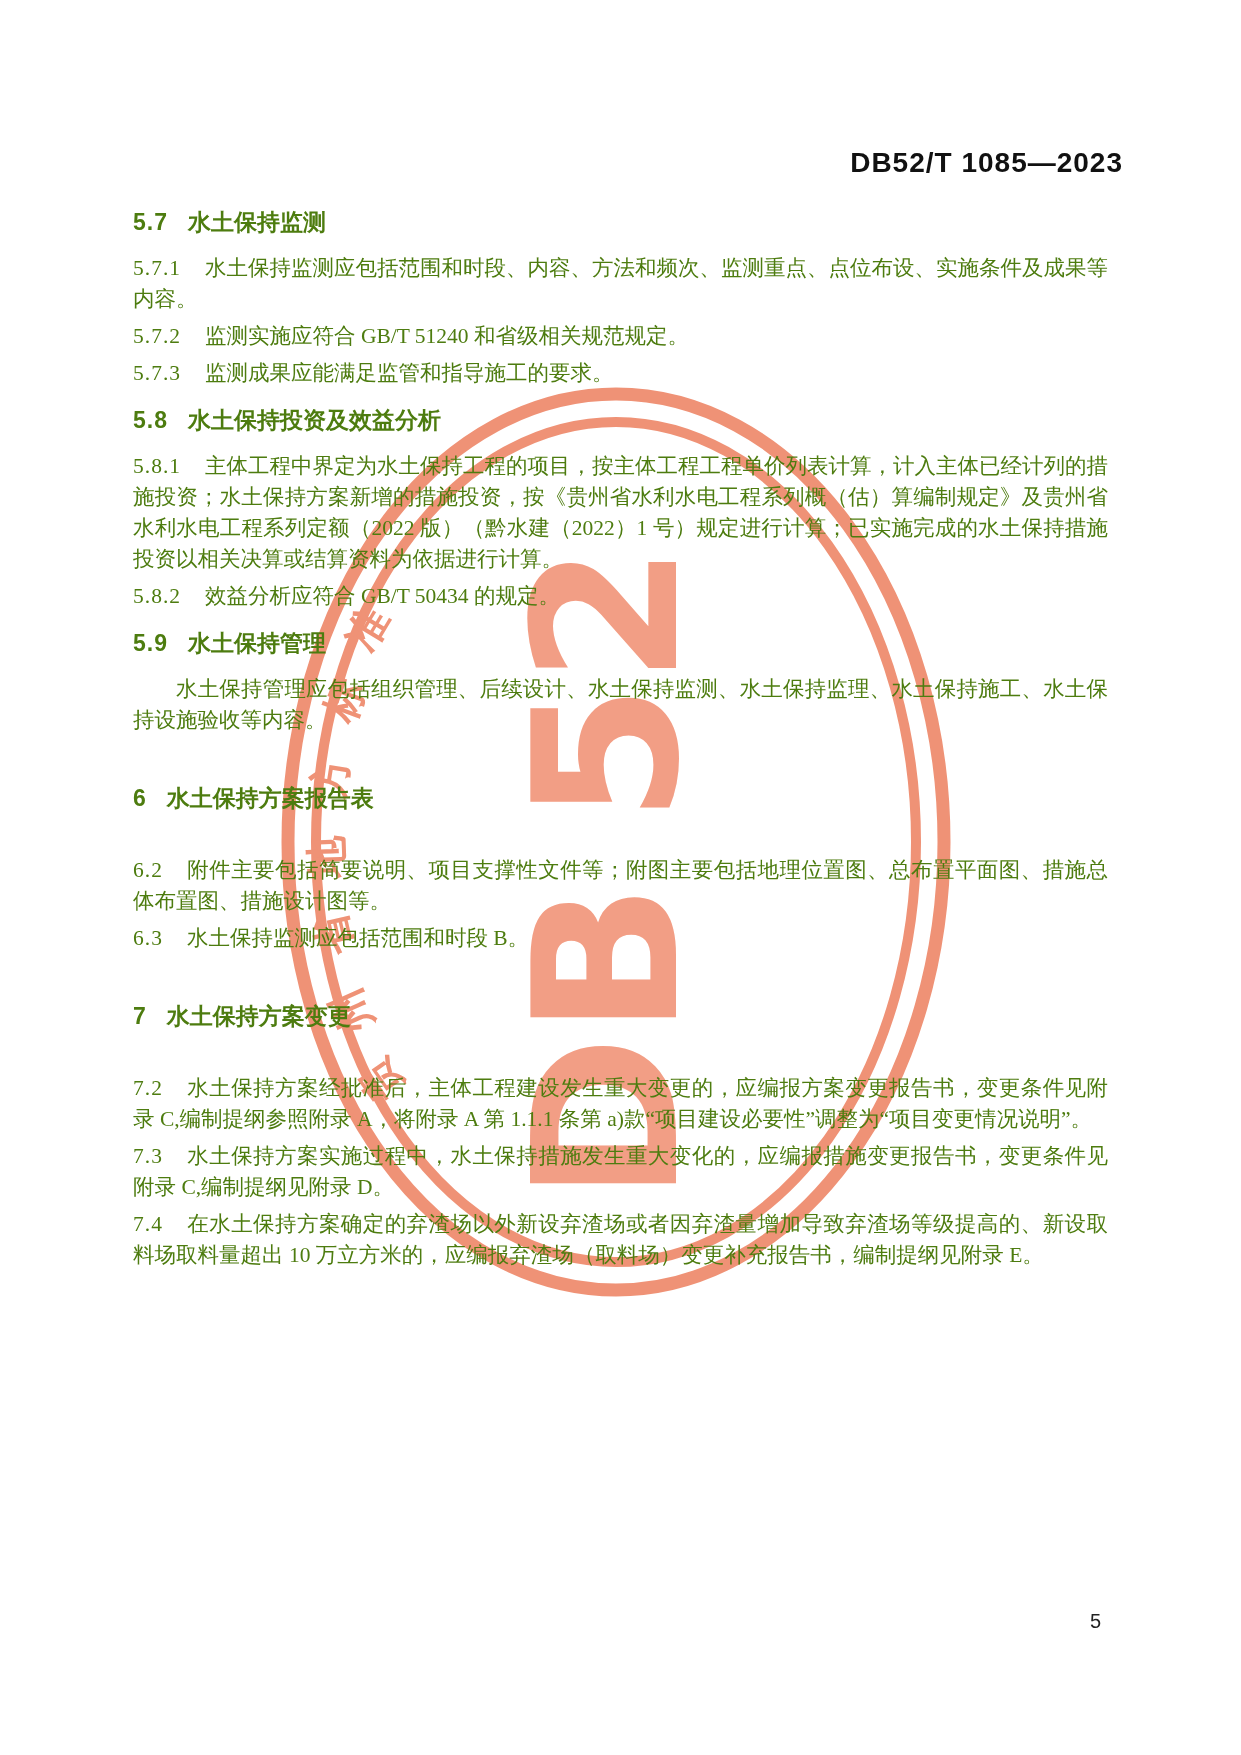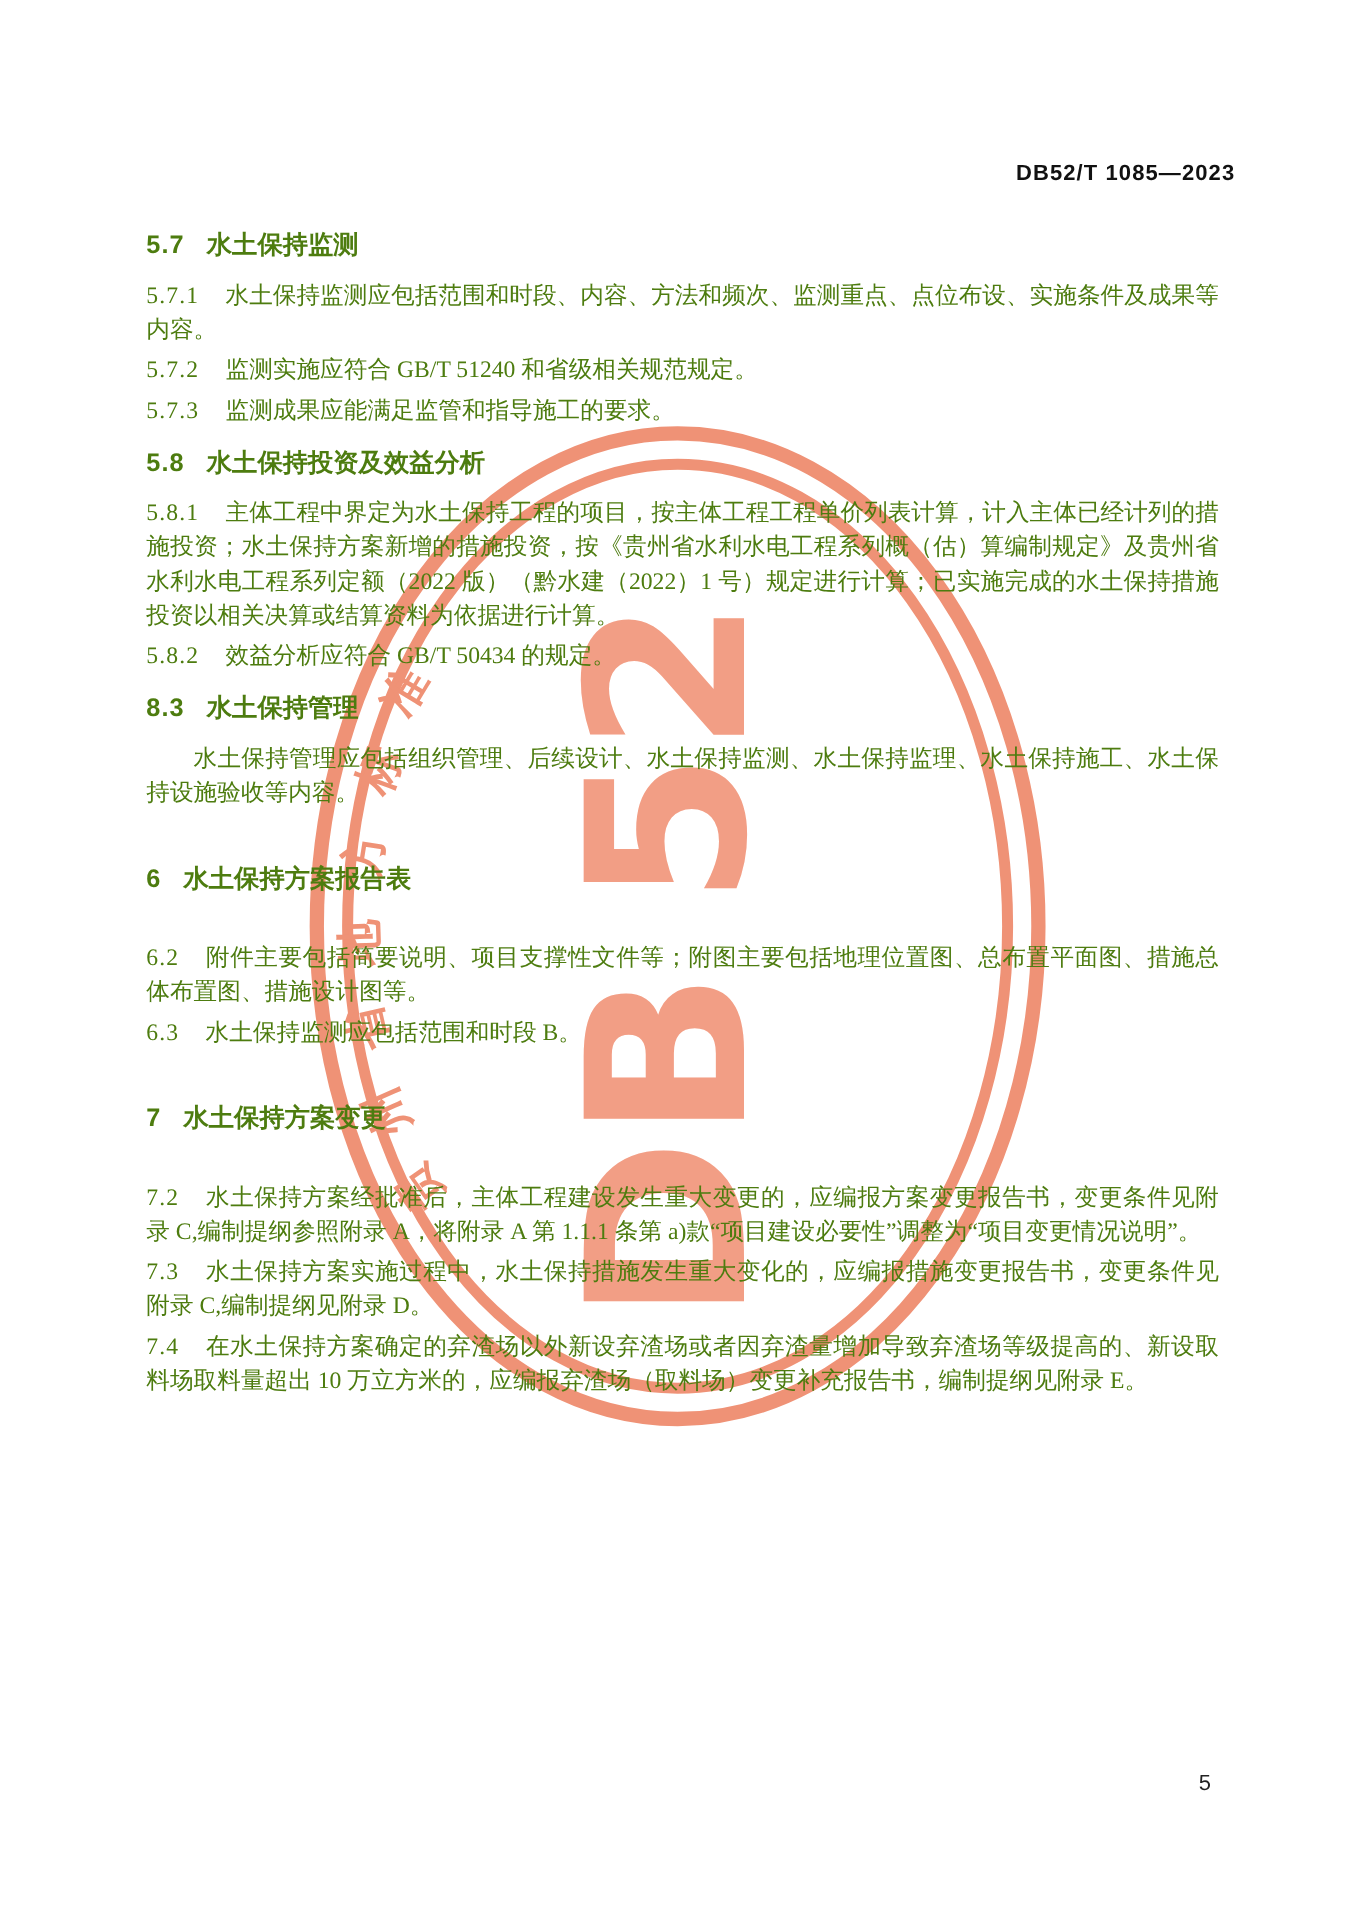--- a/index.html
+++ b/index.html
@@ -6,21 +6,21 @@
   body{
     width:1241px;height:1755px;position:relative;overflow:hidden;
     background:#ffffff;color:#1a1a1a;
     font-family:"Liberation Serif", serif;
   }
   #watermark{position:absolute;left:0;top:0;z-index:0;}
   #page{position:absolute;inset:0;z-index:1;}
   #header-right{
     position:absolute;top:147px;right:118px;
     font-family:"Liberation Sans", sans-serif;
-    font-weight:600;font-size:20px;letter-spacing:1px;color:#111;
+    font-weight:600;font-size:28px;letter-spacing:1px;color:#111;
     white-space:nowrap;
   }
   #content{position:absolute;left:133px;top:205px;width:975px;}
   #content > :first-child{margin-top:2px;}
   .heading{
     font-family:"Liberation Sans", sans-serif;
     font-weight:700;color:#4d7c0f;font-size:23px;line-height:30px;
     text-align:left;
   }
   .heading.sub{margin:16px 0 16px 0;}
@@ -62,21 +62,21 @@
   <div id="header-right">DB52/T 1085—2023</div>
 
   <div id="content">
       <div class="heading sub"><span class="h-num">5.7</span><span class="h-title">水土保持监测</span></div>
       <p class="clause"><span class="c-num">5.7.1</span><span class="c-txt">水土保持监测应包括范围和时段、内容、方法和频次、监测重点、点位布设、实施条件及成果等内容。</span></p>
       <p class="clause"><span class="c-num">5.7.2</span><span class="c-txt">监测实施应符合 GB/T 51240 和省级相关规范规定。</span></p>
       <p class="clause"><span class="c-num">5.7.3</span><span class="c-txt">监测成果应能满足监管和指导施工的要求。</span></p>
       <div class="heading sub"><span class="h-num">5.8</span><span class="h-title">水土保持投资及效益分析</span></div>
       <p class="clause"><span class="c-num">5.8.1</span><span class="c-txt">主体工程中界定为水土保持工程的项目，按主体工程工程单价列表计算，计入主体已经计列的措施投资；水土保持方案新增的措施投资，按《贵州省水利水电工程系列概（估）算编制规定》及贵州省水利水电工程系列定额（2022 版）（黔水建（2022）1 号）规定进行计算；已实施完成的水土保持措施投资以相关决算或结算资料为依据进行计算。</span></p>
       <p class="clause"><span class="c-num">5.8.2</span><span class="c-txt">效益分析应符合 GB/T 50434 的规定。</span></p>
-      <div class="heading sub"><span class="h-num">8.3</span><span class="h-title">水土保持管理</span></div>
+      <div class="heading sub"><span class="h-num">5.9</span><span class="h-title">水土保持管理</span></div>
       <p class="clause indent"><span class="c-txt">水土保持管理应包括组织管理、后续设计、水土保持监测、水土保持监理、水土保持施工、水土保持设施验收等内容。</span></p>
       <div class="heading chap"><span class="h-num">6</span><span class="h-title">水土保持方案报告表</span></div>
       <p class="clause"><span class="c-num">6.2</span><span class="c-txt">附件主要包括简要说明、项目支撑性文件等；附图主要包括地理位置图、总布置平面图、措施总体布置图、措施设计图等。</span></p>
       <p class="clause"><span class="c-num">6.3</span><span class="c-txt">水土保持监测应包括范围和时段 B。</span></p>
       <div class="heading chap"><span class="h-num">7</span><span class="h-title">水土保持方案变更</span></div>
       <p class="clause"><span class="c-num">7.2</span><span class="c-txt">水土保持方案经批准后，主体工程建设发生重大变更的，应编报方案变更报告书，变更条件见附录 C,编制提纲参照附录 A，将附录 A 第 1.1.1 条第 a)款“项目建设必要性”调整为“项目变更情况说明”。</span></p>
       <p class="clause"><span class="c-num">7.3</span><span class="c-txt">水土保持方案实施过程中，水土保持措施发生重大变化的，应编报措施变更报告书，变更条件见附录 C,编制提纲见附录 D。</span></p>
       <p class="clause"><span class="c-num">7.4</span><span class="c-txt">在水土保持方案确定的弃渣场以外新设弃渣场或者因弃渣量增加导致弃渣场等级提高的、新设取料场取料量超出 10 万立方米的，应编报弃渣场（取料场）变更补充报告书，编制提纲见附录 E。</span></p>
     </div>
 

